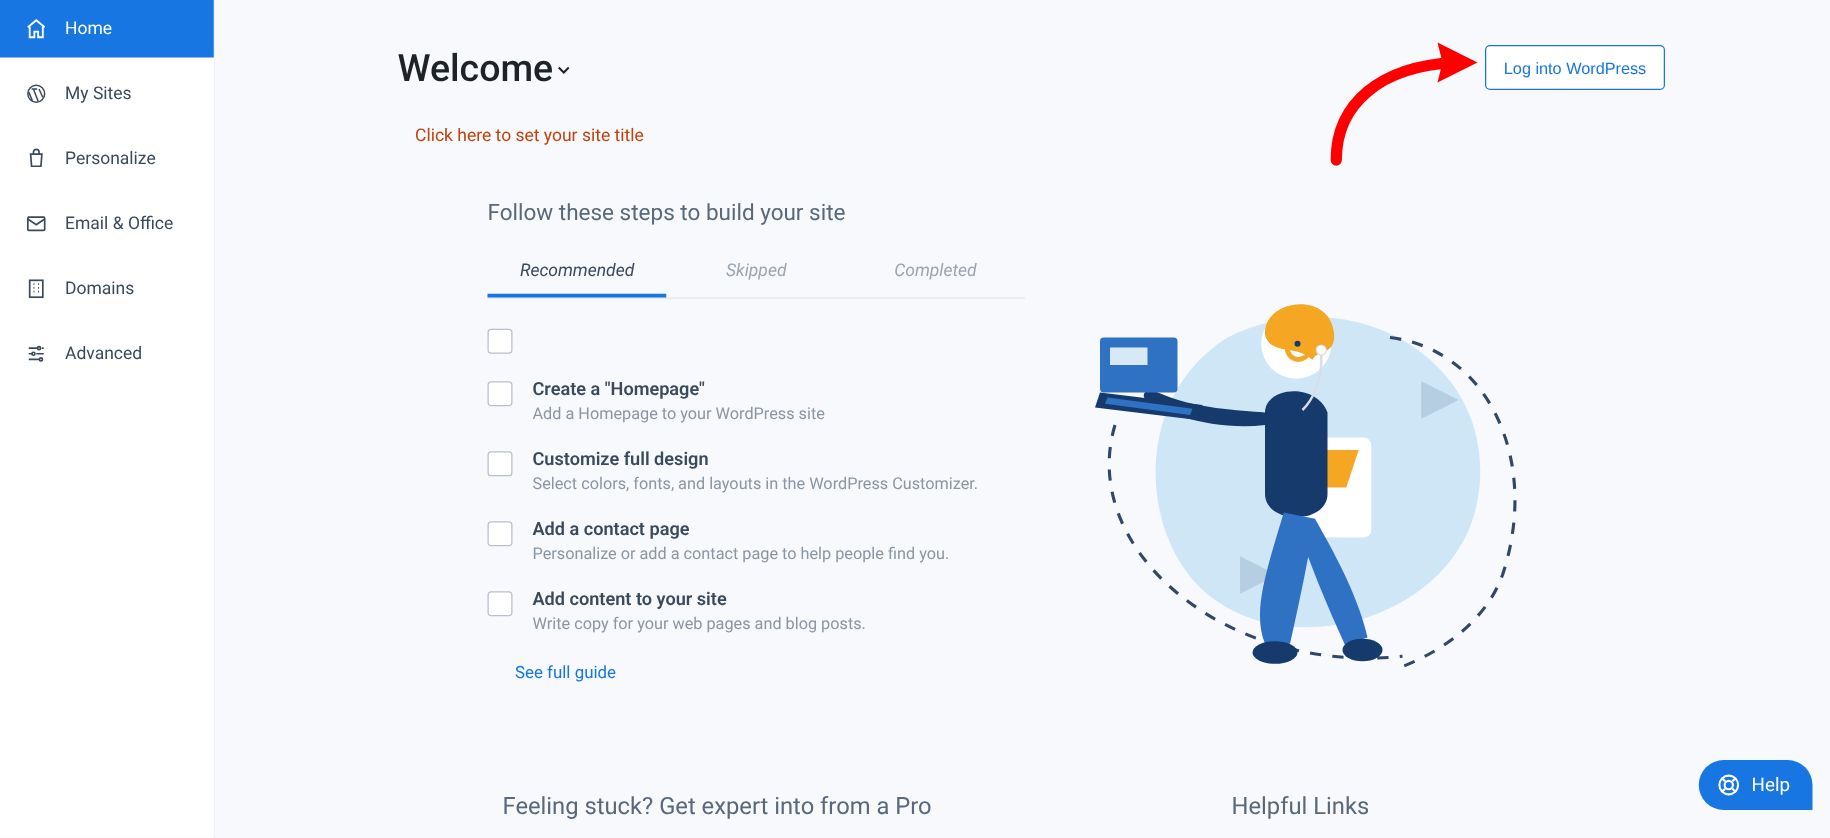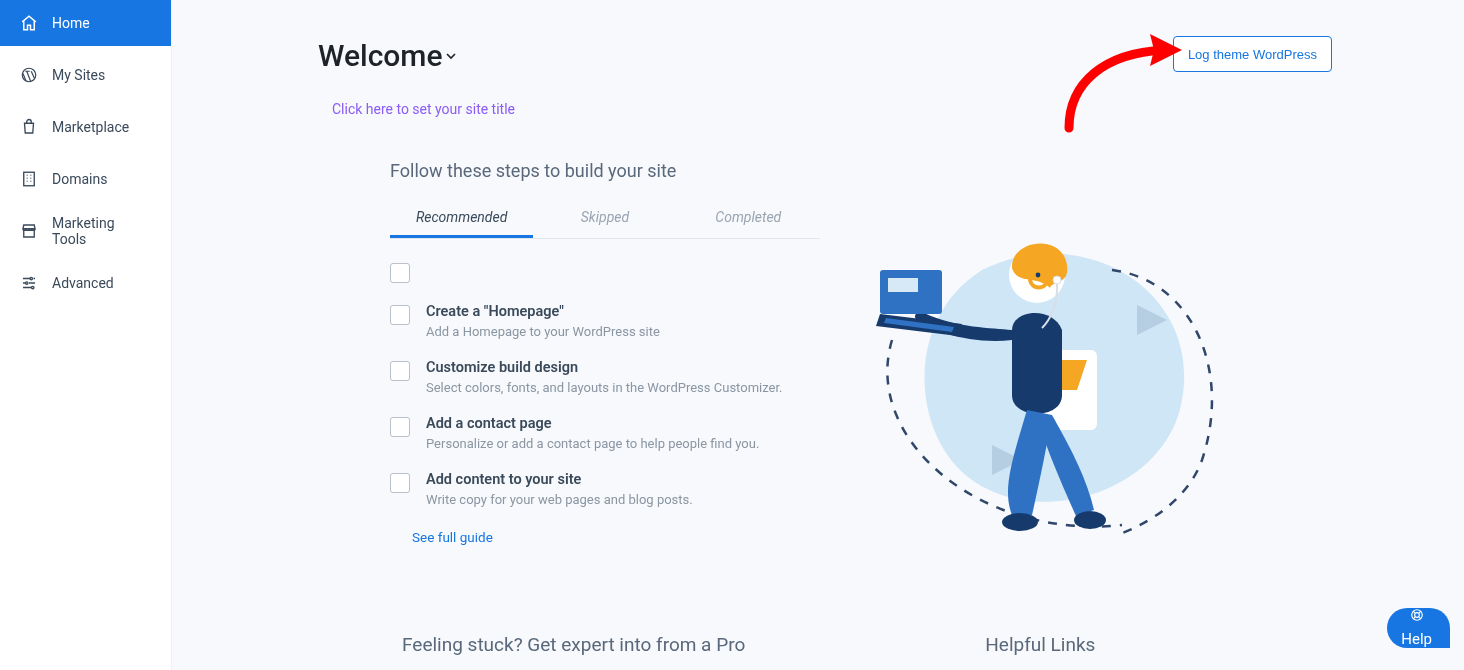--- a/index.html
+++ b/index.html
@@ -59,21 +59,21 @@
   .welcome-title {
     font-size: 30px;
     font-weight: 500;
     color: #1d2327;
   }
   .chev { width: 16px; height: 16px; }
 
   .site-title-link {
     display: inline-block;
     margin: 28px 0 0 160px;
-    color: #8b5cf6;
+    color: #c2410c;
     font-size: 14px;
   }
 
   .login-btn {
     position: absolute;
     top: 36px;
     right: 132px;
     height: 36px;
     padding: 0 14px;
     border: 1px solid #1776e1;
@@ -190,21 +190,20 @@
     background: #1776e1;
     color: #fff;
     border-radius: 22px 22px 0 22px;
     height: 40px;
     padding: 0 18px 0 14px;
     display: inline-flex;
     align-items: center;
     gap: 8px;
     font-size: 15px;
     cursor: pointer;
-    flex-direction: column;
   }
   .help-pill svg { display: block; }
 
 </style>
 </head>
 <body>
 
 <nav class="sidebar">
   <div class="nav-item active">
     <svg width="18" height="18" viewBox="0 0 24 24" fill="none" stroke="currentColor" stroke-width="2">
@@ -218,36 +217,35 @@
         <circle cx="12" cy="12" r="9"></circle>
         <path d="M4 10l4 10M9 7l5 13M15 7l4 9M7 7h6"></path>
       </svg>
     <span class="lbl">My Sites</span>
   </div>
   <div class="nav-item">
     <svg width="18" height="18" viewBox="0 0 24 24" fill="none" stroke="#3a4a5b" stroke-width="1.8">
         <path d="M6 7h12l-1 13H7L6 7z"></path>
         <path d="M9 7V5a3 3 0 0 1 6 0v2"></path>
       </svg>
-    <span class="lbl">Marketplace</span>
+    <span class="lbl">Personalize</span>
+  </div>
+  <div class="nav-item">
+    <svg width="18" height="18" viewBox="0 0 24 24" fill="none" stroke="#3a4a5b" stroke-width="1.8">
+        <rect x="3" y="5" width="18" height="14" rx="1"></rect>
+        <path d="M3 7l9 6 9-6"></path>
+      </svg>
+    <span class="lbl">Email &amp; Office</span>
   </div>
   <div class="nav-item">
     <svg width="18" height="18" viewBox="0 0 24 24" fill="none" stroke="#3a4a5b" stroke-width="1.8">
         <rect x="5" y="3" width="14" height="18"></rect>
         <path d="M9 7h1M14 7h1M9 11h1M14 11h1M9 15h1M14 15h1"></path>
       </svg>
     <span class="lbl">Domains</span>
-  </div>
-  <div class="nav-item">
-    <svg width="18" height="18" viewBox="0 0 24 24" fill="none" stroke="#3a4a5b" stroke-width="1.8">
-        <path d="M4 9h16l-1-5H5l-1 5z"></path>
-        <path d="M5 9v11h14V9"></path>
-        <path d="M4 9a2 2 0 0 0 4 0 2 2 0 0 0 4 0 2 2 0 0 0 4 0 2 2 0 0 0 4 0"></path>
-      </svg>
-    <span class="lbl">Marketing Tools</span>
   </div>
   <div class="nav-item">
     <svg width="18" height="18" viewBox="0 0 24 24" fill="none" stroke="#3a4a5b" stroke-width="1.8">
         <path d="M4 6h10M18 6h2M4 12h4M12 12h8M4 18h12M20 18h0"></path>
         <circle cx="15" cy="6" r="1.6"></circle>
         <circle cx="9" cy="12" r="1.6"></circle>
         <circle cx="17" cy="18" r="1.6"></circle>
       </svg>
     <span class="lbl">Advanced</span>
   </div>
@@ -257,21 +255,21 @@
 
   <div class="welcome-row">
     <span class="welcome-title">Welcome</span>
     <svg class="chev" viewBox="0 0 24 24" fill="none" stroke="#1d2327" stroke-width="2.4">
         <path d="M6 9l6 6 6-6"></path>
       </svg>
   </div>
 
   <a class="site-title-link">Click here to set your site title</a>
 
-  <button class="login-btn">Log theme WordPress</button>
+  <button class="login-btn">Log into WordPress</button>
 
   
   <svg class="arrow-anno" viewBox="0 0 130 110">
     <path d="M15 100 C 15 55, 50 25, 110 22" fill="none" stroke="#ff0000" stroke-width="9" stroke-linecap="round"></path>
     <path d="M128 22 L96 6 L100 22 L96 38 Z" fill="#ff0000"></path>
   </svg>
 
   
   <div class="steps">
     <div class="steps-heading">Follow these steps to build your site</div>
@@ -287,21 +285,21 @@
     <div class="step">
       <div class="cb"></div>
       <div>
         <div class="step-title">Create a "Homepage"</div>
         <div class="step-desc">Add a Homepage to your WordPress site</div>
       </div>
     </div>
     <div class="step">
       <div class="cb"></div>
       <div>
-        <div class="step-title">Customize build design</div>
+        <div class="step-title">Customize full design</div>
         <div class="step-desc">Select colors, fonts, and layouts in the WordPress Customizer.</div>
       </div>
     </div>
     <div class="step">
       <div class="cb"></div>
       <div>
         <div class="step-title">Add a contact page</div>
         <div class="step-desc">Personalize or add a contact page to help people find you.</div>
       </div>
     </div>

